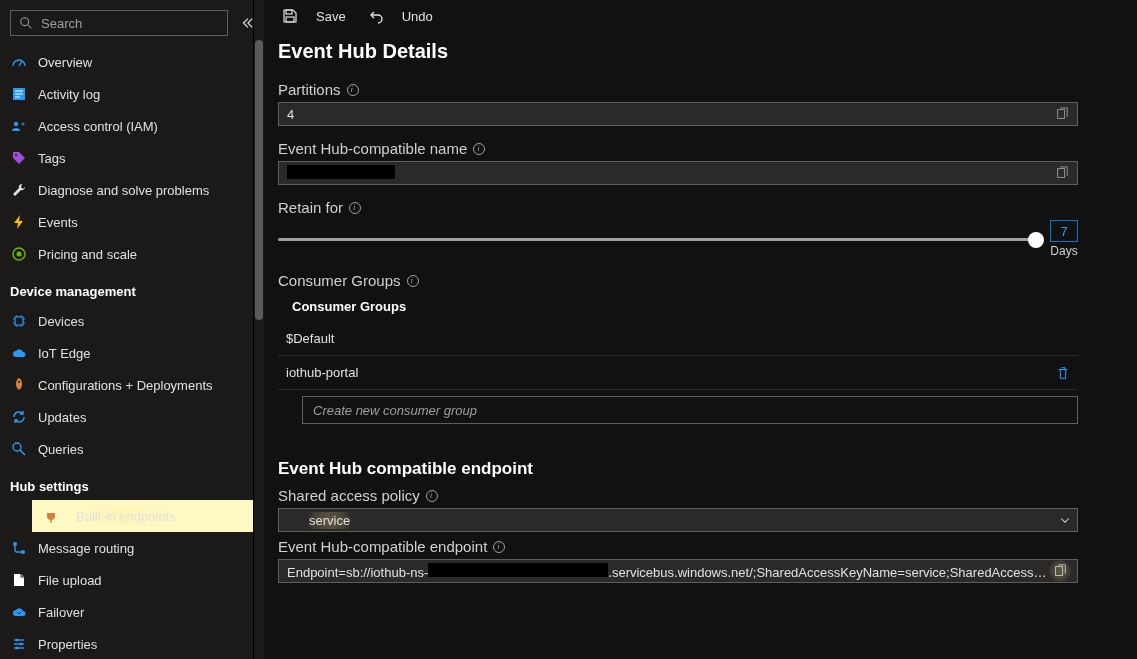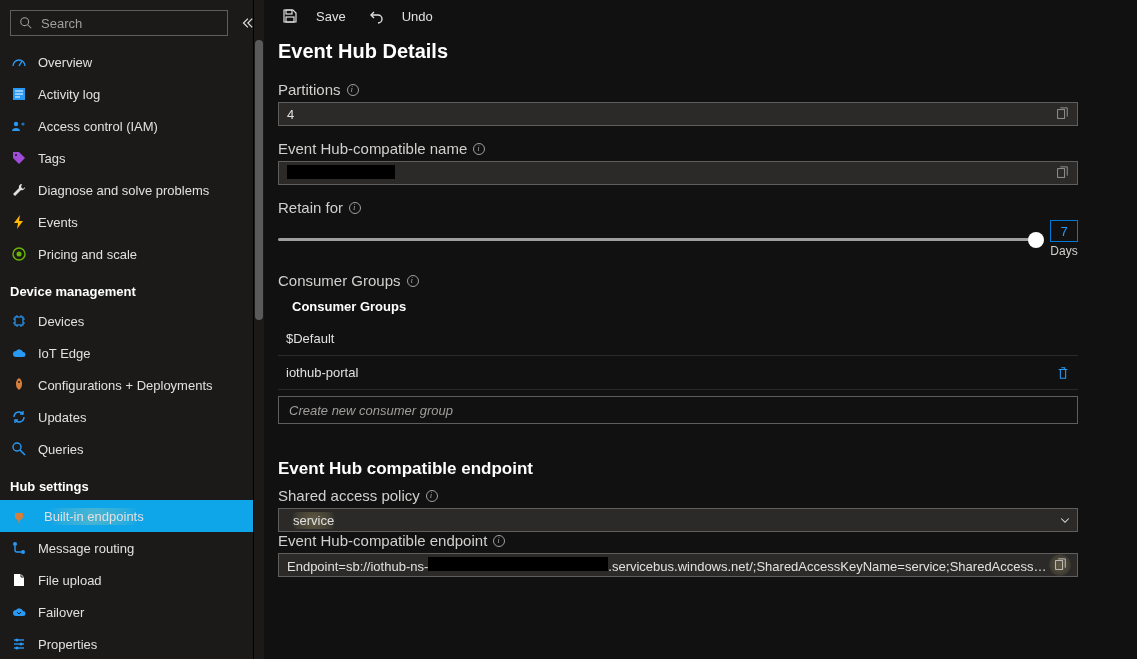--- a/index.html
+++ b/index.html
@@ -56,21 +56,21 @@
   }
   .nav-item {
     display: flex;
     align-items: center;
     height: 32px;
     padding: 0 10px;
     gap: 10px;
     cursor: pointer;
     color: #e0e0e0;
   }
-  .nav-item.active { background: #0ea5e9; }
+  .nav-item.active { background: #fef9c3; margin-left: 32px; }
   .nav-item .icon-slot {
     width: 18px;
     display: flex;
     align-items: center;
     justify-content: center;
     flex-shrink: 0;
   }
   .nav-item span.label { flex: 1; white-space: nowrap; overflow: hidden; text-overflow: ellipsis; }
   .section-header {
     font-weight: 600;
@@ -238,20 +238,21 @@
   }
   .cg-row .cg-name { flex: 1; color: #e0e0e0; }
   .delete-btn { color: #2899f5; cursor: pointer; padding: 2px; }
   .cg-input {
     display: flex;
     border: 1px solid #605e5c;
     height: 28px;
     align-items: center;
     padding: 2px 8px;
     margin-top: 6px;
+    margin-left: 24px;
   }
   .cg-input input {
     flex: 1;
     background: transparent;
     border: none;
     outline: none;
     color: #e0e0e0;
     font-size: 13px;
     font-style: italic;
   }
@@ -265,24 +266,24 @@
   .desc-text {
     color: #d2d0ce;
     margin-bottom: 6px;
   }
   .select-box {
     display: flex;
     align-items: center;
     border: 1px solid #605e5c;
     background: #2b2a29;
     height: 24px;
-    padding: 0 6px 0 8px;
+    padding: 0 6px 0 24px;
     width: 800px;
     max-width: 100%;
-    margin-bottom: 0;
+    margin-bottom: 6px;
   }
   .select-box .val { flex: 1; }
   .chev { color: #e0e0e0; }
   .highlight-pill {
     background: radial-gradient(circle, rgba(255,230,140,0.25) 0%, rgba(255,230,140,0.1) 60%, transparent 80%);
     border-radius: 14px;
     padding: 1px 6px;
     display: inline-block;
   }
   .nav-item.active .label { font-weight: 400; }

